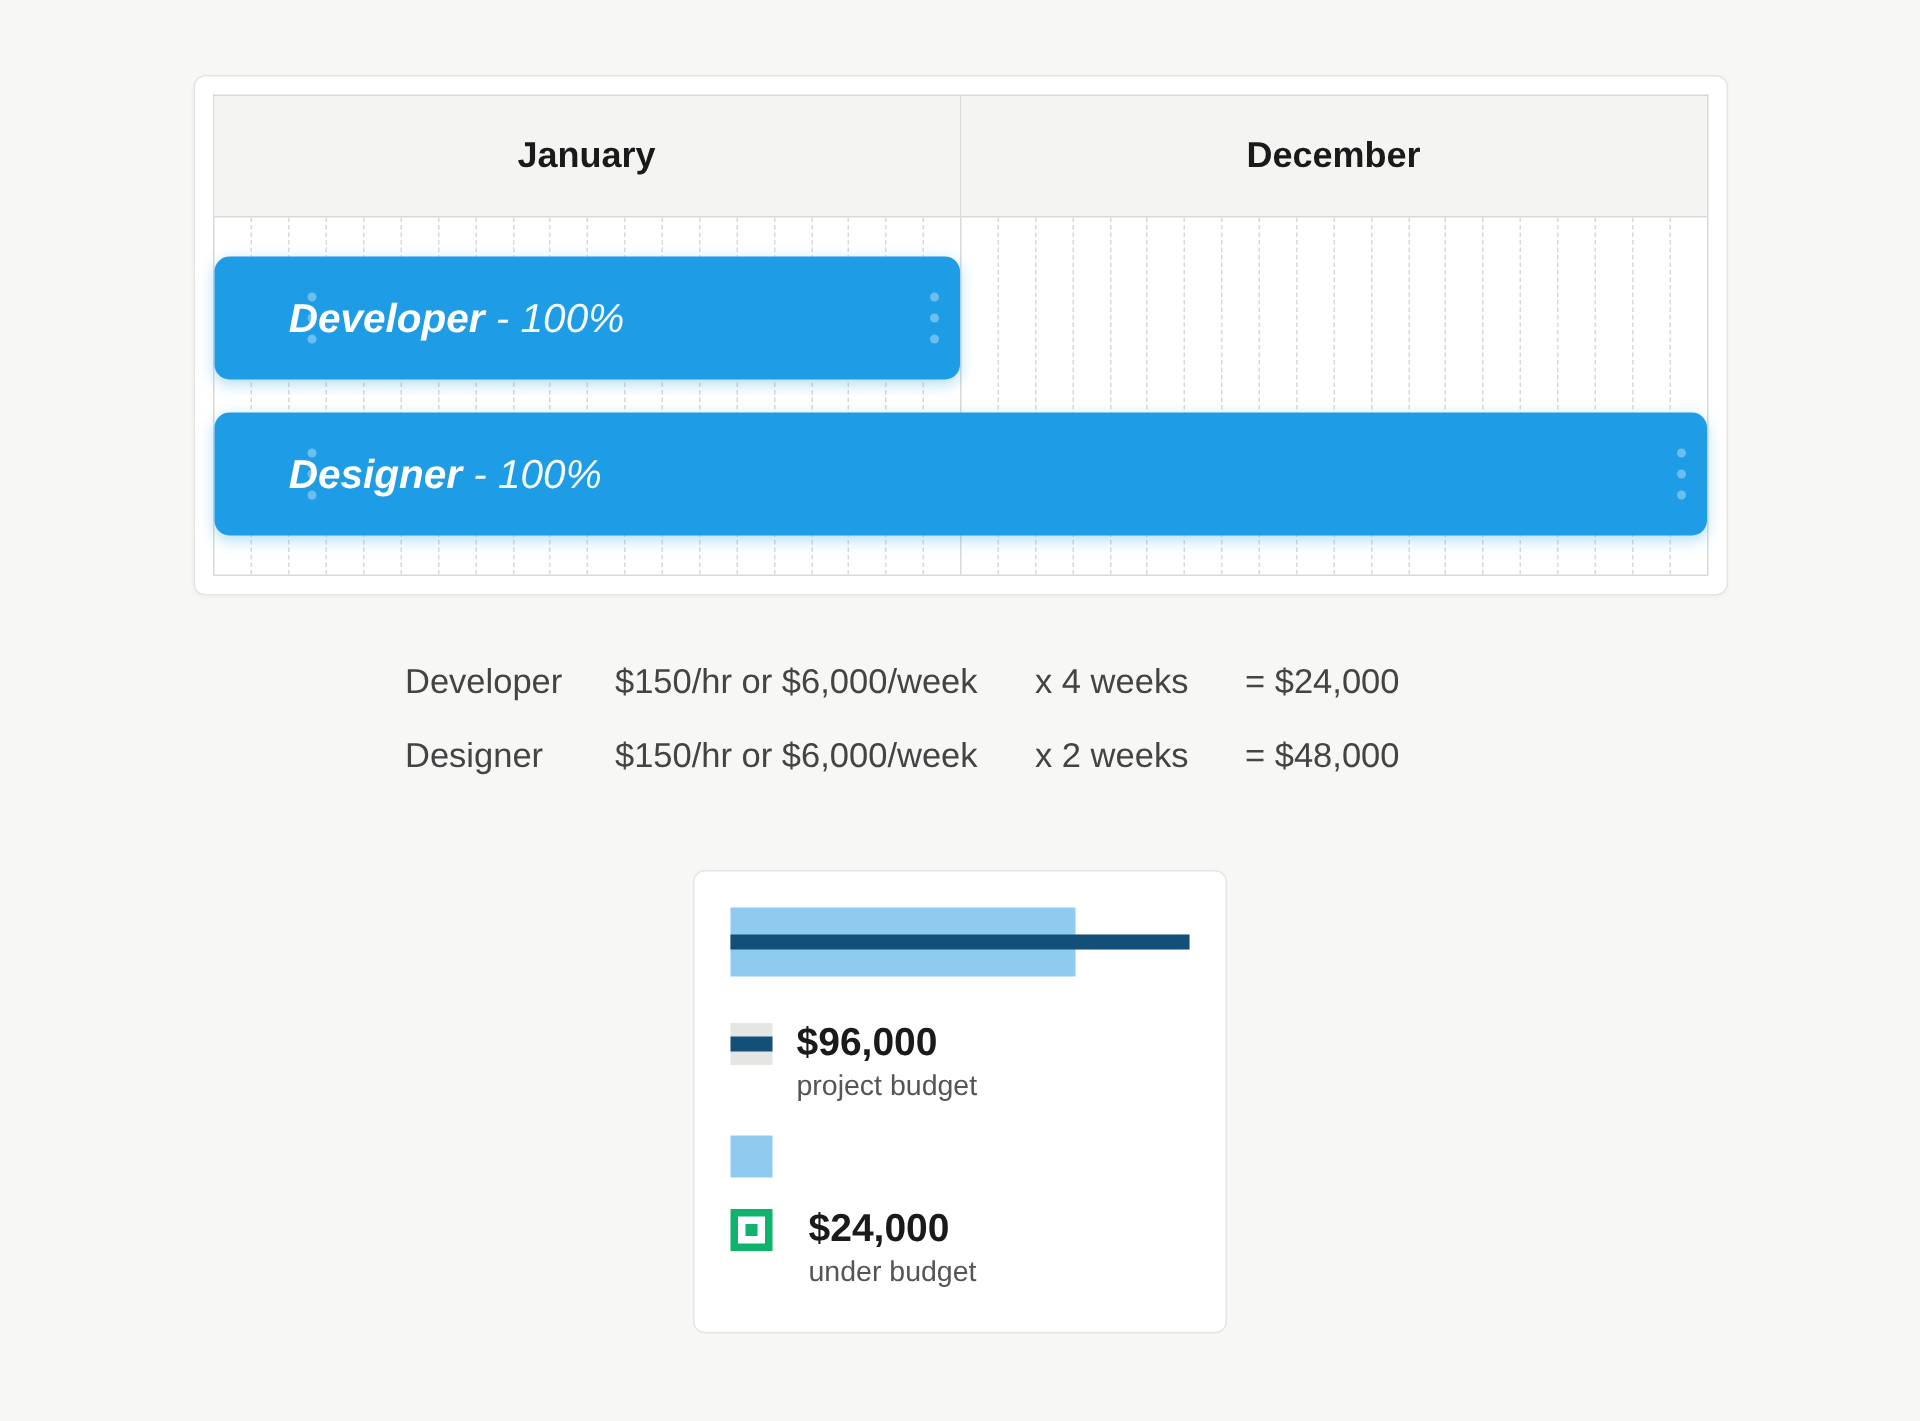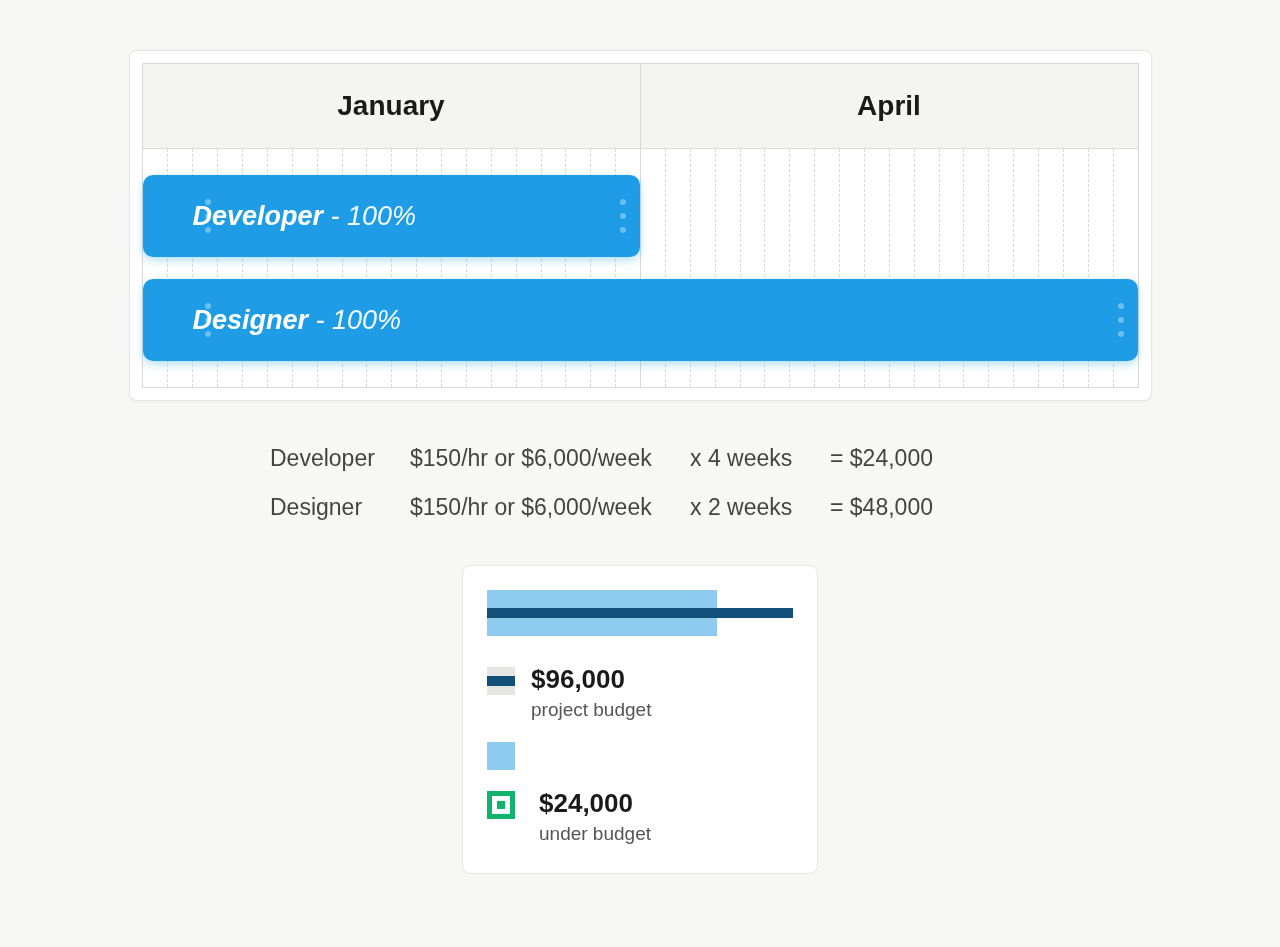--- a/index.html
+++ b/index.html
@@ -22,21 +22,21 @@
       display: flex;
       border: 1px solid #d9d9d7;
       border-bottom: none;
     }
     .month-cell {
       flex: 1;
       background: #f4f4f2;
       border-right: 1px solid #d9d9d7;
       padding: 26px 0;
       text-align: center;
-      font-size: 28px;
+      font-size: 24px;
       font-weight: 700;
       color: #1a1a1a;
     }
     .month-cell:last-child { border-right: none; }
     .schedule-grid {
       position: relative;
       border: 1px solid #d9d9d7;
       border-top: 1px solid #d9d9d7;
       background: #fff;
       height: 240px;
@@ -90,21 +90,21 @@
       font-size: 23px;
       color: #444;
     }
     .cost-grid div { white-space: nowrap; }
     
     .budget-card {
       background: #fff;
       border: 1px solid #e5e5e3;
       border-radius: 8px;
       width: 356px;
-      margin: 44px auto 0;
+      margin: 63px auto 0;
       padding: 24px 24px 28px 24px;
     }
     .budget-bar-wrap {
       position: relative;
       height: 46px;
       margin-bottom: 28px;
     }
     .bar-track {
       position: absolute; left: 0; top: 50%;
       transform: translateY(-50%);
@@ -151,21 +151,21 @@
     }
   </style>
 </head>
 <body>
 
 <div class="container">
 
   <div class="schedule-card">
     <div class="month-header">
       <div class="month-cell">January</div>
-      <div class="month-cell">April</div>
+      <div class="month-cell">December</div>
     </div>
     <div class="schedule-grid" id="schedule-grid">
         <div class="week-line" style="left: 97.5%;"></div>
         <div class="week-line" style="left: 95%;"></div>
         <div class="week-line" style="left: 92.5%;"></div>
         <div class="week-line" style="left: 90%;"></div>
         <div class="week-line" style="left: 87.5%;"></div>
         <div class="week-line" style="left: 85%;"></div>
         <div class="week-line" style="left: 82.5%;"></div>
         <div class="week-line" style="left: 80%;"></div>

